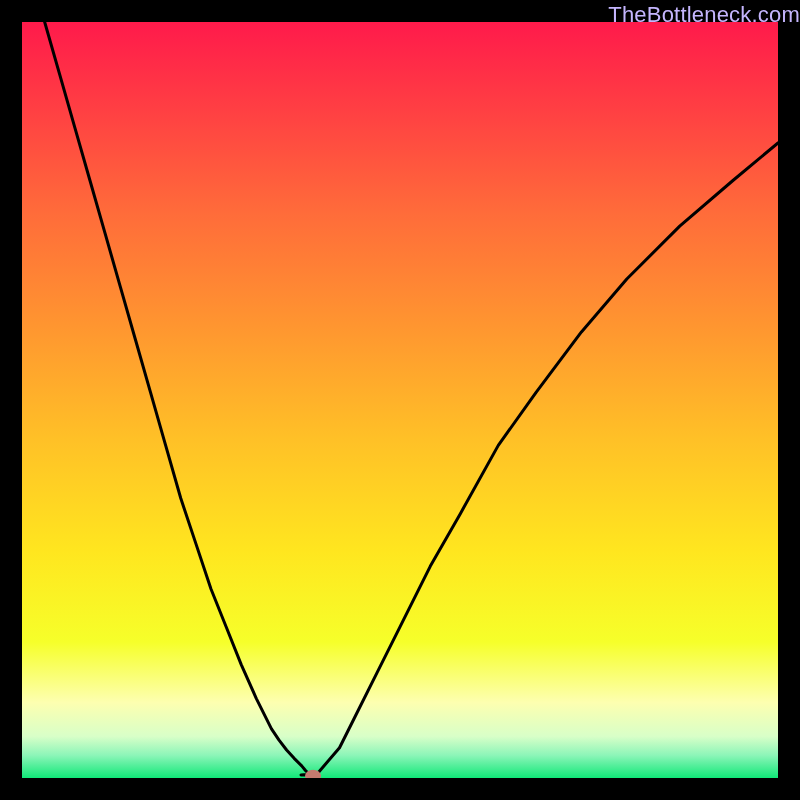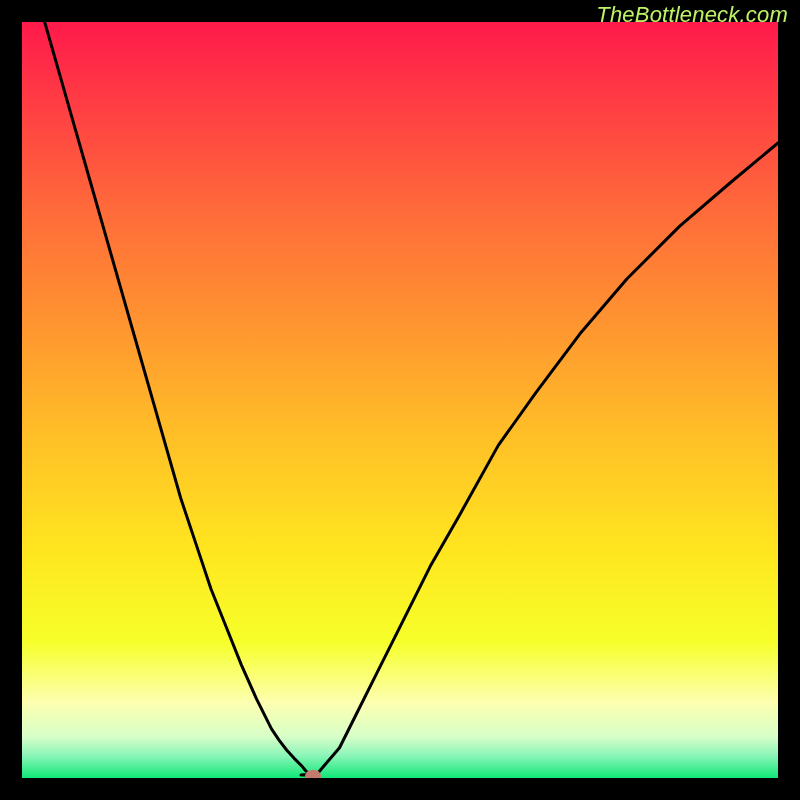--- a/index.html
+++ b/index.html
@@ -22,26 +22,25 @@
   .plot-area {
     position: absolute;
     left: 0;
     top: 0;
     width: 756px;
     height: 756px;
   }
   .watermark {
     position: absolute;
     top: 2px;
-    right: 12px;
-    color: #bef264;
+    right: 0;
+    color: #c4b5fd;
     font-size: 22px;
     font-weight: 500;
     letter-spacing: 0.2px;
-    font-style: italic;
   }
   svg { display: block; }
 </style>
 </head>
 <body>
 
 <div class="watermark">TheBottleneck.com</div>
 
 <div class="frame">
   <svg class="plot-area" viewBox="0 0 756 756" preserveAspectRatio="none">

